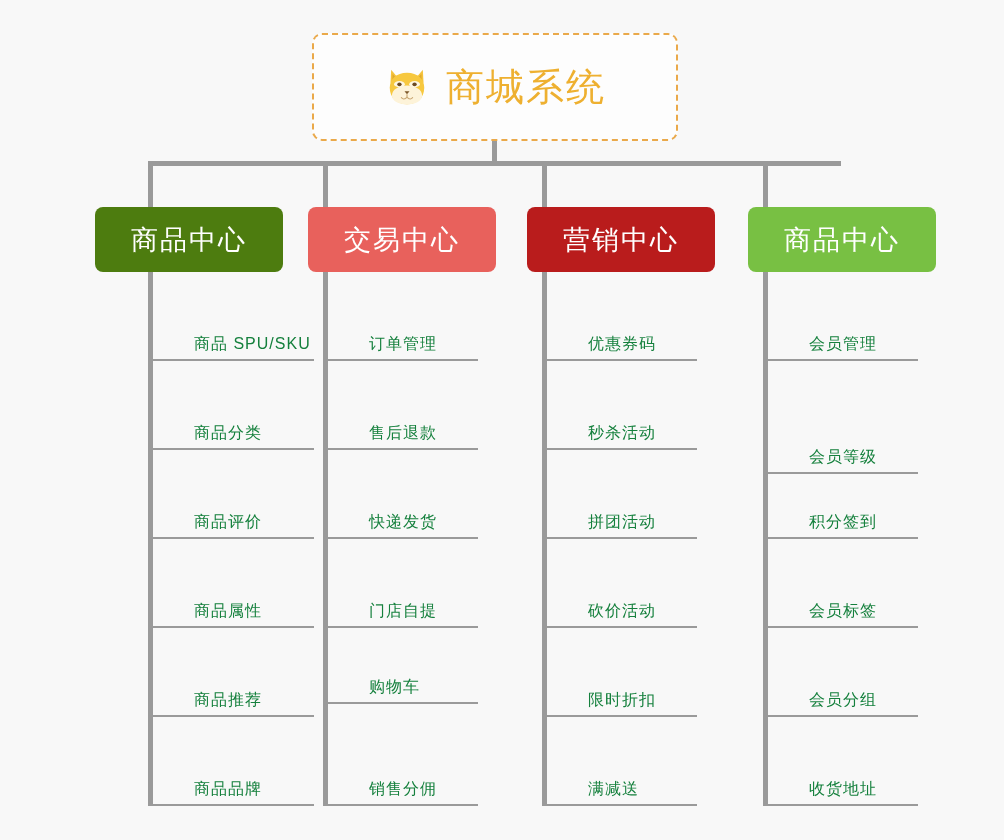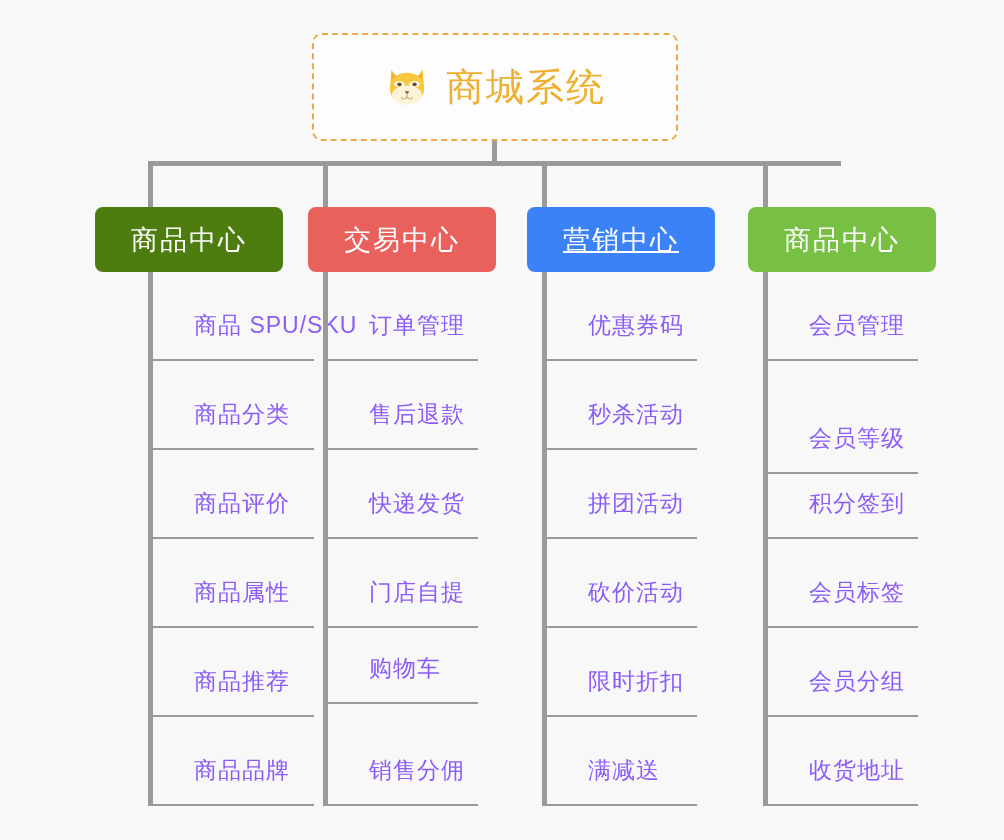--- a/index.html
+++ b/index.html
@@ -115,24 +115,24 @@
     position: absolute;
     left: 0;
     height: 89px;
     box-sizing: border-box;
     border-bottom: 2px solid #9a9a9a;
     display: flex;
     align-items: flex-end;
     justify-content: flex-start;
   }
   .leaf-label {
-    font-size: 23px;
-    color: #8b5cf6;
+    font-size: 16px;
+    color: #15803d;
     white-space: nowrap;
-    padding: 0 0 21px 46px;
+    padding: 0 0 6px 46px;
     letter-spacing: 1px;
     line-height: 1.1;
   }
 </style>
 </head>
 <body>
 
 <div id="chart">
 
   <div class="root-node">
@@ -200,21 +200,21 @@
         </div>
         <div class="leaf" style="top: 454px; width: 155px;">
           <span class="leaf-label">购物车</span>
         </div>
         <div class="leaf" style="top: 556px; width: 155px;">
           <span class="leaf-label">销售分佣</span>
         </div>
       </div>
       <div class="branch" style="left: 542px;">
         <div class="branch-drop"></div>
-        <div class="branch-header" style="left: -15px; background: #3b82f6; text-decoration: underline;">营销中心</div>
+        <div class="branch-header" style="left: -15px; background: #b91c1c;">营销中心</div>
         <div class="branch-spine" style="height: 534px;"></div>
         <div class="leaf" style="top: 111px; width: 155px;">
           <span class="leaf-label">优惠券码</span>
         </div>
         <div class="leaf" style="top: 200px; width: 155px;">
           <span class="leaf-label">秒杀活动</span>
         </div>
         <div class="leaf" style="top: 289px; width: 155px;">
           <span class="leaf-label">拼团活动</span>
         </div>

